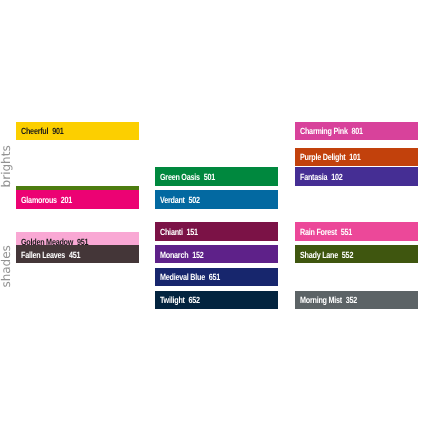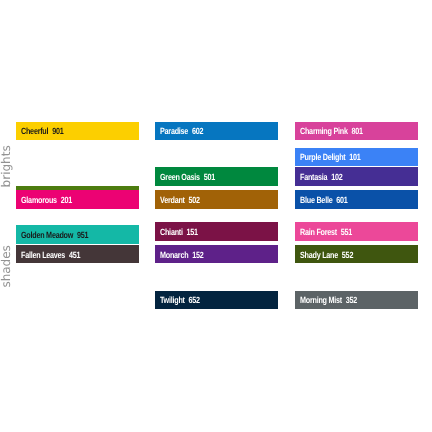--- a/index.html
+++ b/index.html
@@ -67,84 +67,79 @@
           <span>Tulip Red</span><span class="swatch-code">702</span>
         </div>
       </div>
       <div class="swatch" style="top:68.7px;background:#EC0273">
         <div class="swatch-label" style="color:#FFFFFF">
           <span>Glamorous</span><span class="swatch-code">201</span>
         </div>
       </div>
     </div>
     <div class="swatch-column" style="left:155px">
-      <div class="swatch" style="top:0px;background:#0676C0">
-        <div class="swatch-label" style="color:#FFFFFF">
-          <span>Paradise</span><span class="swatch-code">602</span>
-        </div>
-      </div>
       <div class="swatch" style="top:45.8px;background:#00883E">
         <div class="swatch-label" style="color:#FFFFFF">
           <span>Green Oasis</span><span class="swatch-code">501</span>
         </div>
       </div>
-      <div class="swatch" style="top:68.7px;background:#a16207">
+      <div class="swatch" style="top:68.7px;background:#0369a1">
         <div class="swatch-label" style="color:#FFFFFF">
           <span>Verdant</span><span class="swatch-code">502</span>
         </div>
       </div>
     </div>
     <div class="swatch-column" style="left:294.6px">
       <div class="swatch" style="top:0px;background:#D8429B">
         <div class="swatch-label" style="color:#FFFFFF">
           <span>Charming Pink</span><span class="swatch-code">801</span>
         </div>
       </div>
-      <div class="swatch" style="top:26px;background:#3b82f6">
+      <div class="swatch" style="top:26px;background:#c2410c">
         <div class="swatch-label" style="color:#FFFFFF">
           <span>Purple Delight</span><span class="swatch-code">101</span>
         </div>
       </div>
       <div class="swatch" style="top:45.8px;background:#452E94">
         <div class="swatch-label" style="color:#FFFFFF">
           <span>Fantasia</span><span class="swatch-code">102</span>
         </div>
       </div>
-      <div class="swatch" style="top:68.7px;background:#0A51A8">
-        <div class="swatch-label" style="color:#FFFFFF">
-          <span>Blue Belle</span><span class="swatch-code">601</span>
-        </div>
-      </div>
     </div>
   </div>
   <div class="group" style="top:222px">
     <div class="group-label-wrap">
       <div class="group-label" style="color:#939393">shades</div>
     </div>
     <div class="swatch-column" style="left:16px">
-      <div class="swatch" style="top:3px;background:#14b8a6">
+      <div class="swatch" style="top:10px;background:#f9a8d4">
         <div class="swatch-label" style="color:#1A1A1A">
           <span>Golden Meadow</span><span class="swatch-code">951</span>
         </div>
       </div>
       <div class="swatch" style="top:22.9px;background:#443638">
         <div class="swatch-label" style="color:#FFFFFF">
           <span>Fallen Leaves</span><span class="swatch-code">451</span>
         </div>
       </div>
     </div>
     <div class="swatch-column" style="left:155px">
       <div class="swatch" style="top:0px;background:#7B1246">
         <div class="swatch-label" style="color:#FFFFFF">
           <span>Chianti</span><span class="swatch-code">151</span>
         </div>
       </div>
       <div class="swatch" style="top:22.9px;background:#5E2189">
         <div class="swatch-label" style="color:#FFFFFF">
           <span>Monarch</span><span class="swatch-code">152</span>
+        </div>
+      </div>
+      <div class="swatch" style="top:45.8px;background:#17266D">
+        <div class="swatch-label" style="color:#FFFFFF">
+          <span>Medieval Blue</span><span class="swatch-code">651</span>
         </div>
       </div>
       <div class="swatch" style="top:68.7px;background:#03243F">
         <div class="swatch-label" style="color:#FFFFFF">
           <span>Twilight</span><span class="swatch-code">652</span>
         </div>
       </div>
     </div>
     <div class="swatch-column" style="left:294.6px">
       <div class="swatch" style="top:0px;background:#ec4899">

